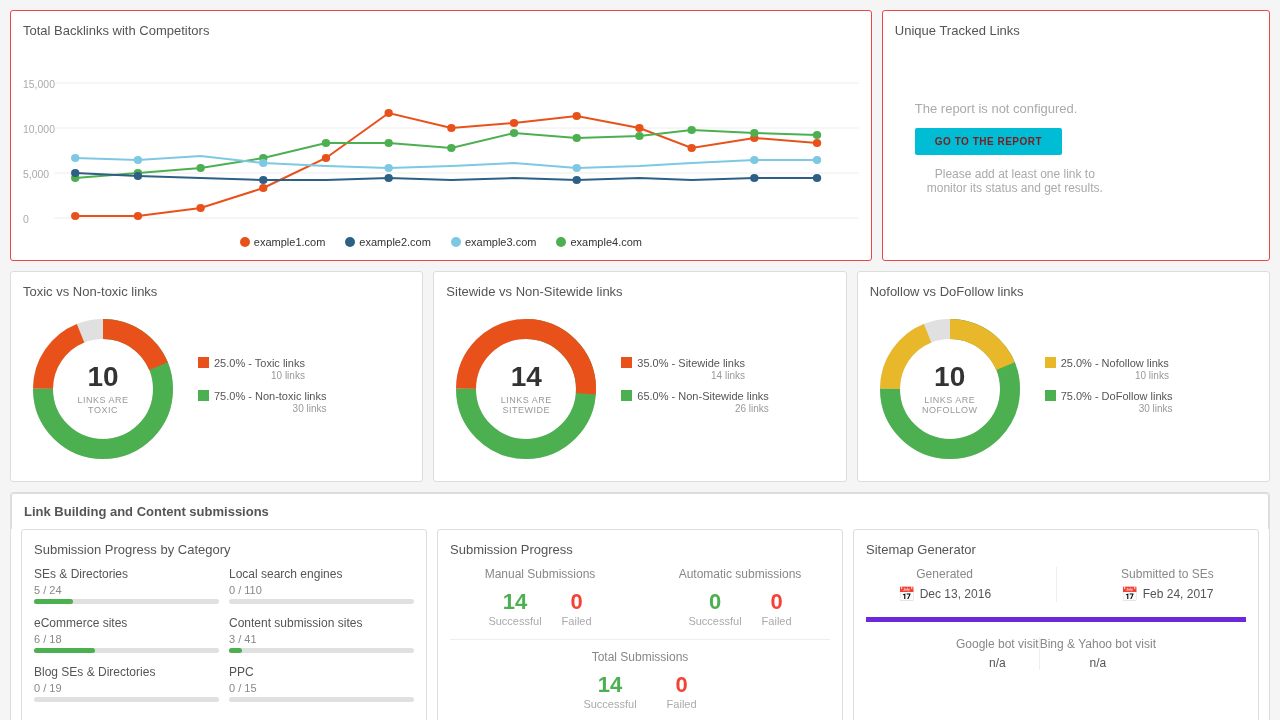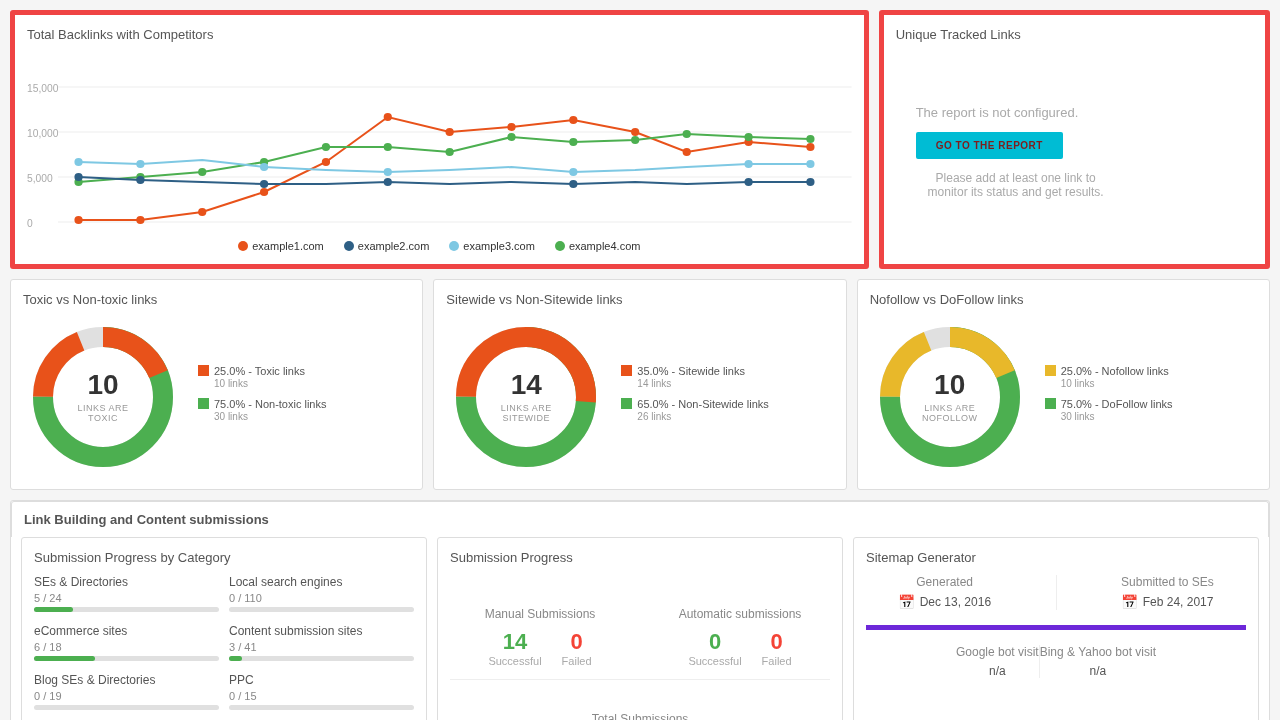--- a/index.html
+++ b/index.html
@@ -2,21 +2,21 @@
 <html><head>
   <meta charset="utf-8">
   <style>
     * { box-sizing: border-box; margin: 0; padding: 0; }
     body { font-family: Arial, sans-serif; background: #f5f5f5; font-size: 13px; color: #333; }
     
     .dashboard { padding: 10px; }
     
     
     .top-row { display: flex; gap: 10px; margin-bottom: 10px; }
-    .chart-panel { background: #fff; border: 5px solid #ef4444; border-radius: 3px; padding: 12px; }
+    .chart-panel { background: #fff; border: 1px solid #ef4444; border-radius: 3px; padding: 12px; }
     .backlinks-panel { flex: 3; }
     .unique-tracked-panel { flex: 1.3; display: flex; flex-direction: column; }
     
     
     .middle-row { display: flex; gap: 10px; margin-bottom: 10px; }
     .donut-panel { flex: 1; background: #fff; border: 1px solid #ddd; border-radius: 3px; padding: 12px; }
     
     
     .bottom-section-title { background: #fff; border: 1px solid #ddd; border-radius: 3px 3px 0 0; padding: 10px 12px; font-size: 13px; font-weight: bold; color: #555; margin-bottom: 0; border-bottom: none; }
     .bottom-panel { flex: 1; background: #fff; border: 1px solid #ddd; border-radius: 3px; padding: 12px; }
@@ -40,33 +40,33 @@
     
     .donut-container { display: flex; align-items: center; gap: 15px; }
     .donut-svg-wrap { position: relative; width: 160px; height: 160px; flex-shrink: 0; }
     .donut-center { position: absolute; top: 50%; left: 50%; transform: translate(-50%, -50%); text-align: center; }
     .donut-number { font-size: 28px; font-weight: bold; color: #333; line-height: 1; }
     .donut-label { font-size: 9px; color: #999; text-transform: uppercase; margin-top: 4px; letter-spacing: 0.5px; }
     .donut-legend { font-size: 11px; }
     .donut-legend-item { display: flex; align-items: flex-start; gap: 5px; margin-bottom: 8px; }
     .donut-legend-box { width: 11px; height: 11px; flex-shrink: 0; margin-top: 1px; }
     .donut-legend-text { color: #555; line-height: 1.3; }
-    .donut-legend-sub { color: #999; font-size: 10px; }
+    .donut-legend-sub { color: #999; font-size: 10px; text-align: right; }
     
     
     .submission-category { margin-bottom: 12px; }
     .sub-cat-row { display: flex; justify-content: space-between; margin-bottom: 3px; align-items: center; }
     .sub-cat-name { color: #555; font-size: 12px; }
     .sub-cat-count { color: #888; font-size: 11px; }
     .progress-bar-bg { height: 5px; background: #e0e0e0; border-radius: 3px; }
     .progress-bar-fill { height: 100%; border-radius: 3px; }
     
     .two-col { display: flex; gap: 10px; }
     .two-col > div { flex: 1; }
-    .sub-progress-title { font-size: 12px; color: #888; margin-bottom: 8px; text-align: center; margin-top: 32px; }
+    .sub-progress-title { font-size: 12px; color: #888; margin-bottom: 8px; text-align: center; }
     .stat-box { text-align: center; }
     .stat-number { font-size: 22px; font-weight: bold; }
     .stat-number.green { color: #4caf50; }
     .stat-number.red { color: #f44336; }
     .stat-label { font-size: 11px; color: #aaa; }
     
     .divider { border: none; border-top: 1px solid #eee; margin: 10px 0; }
     
     
     .sitemap-row { display: flex; justify-content: space-around; margin-bottom: 15px; padding-bottom: 15px; border-bottom: 5px solid #6d28d9; }

